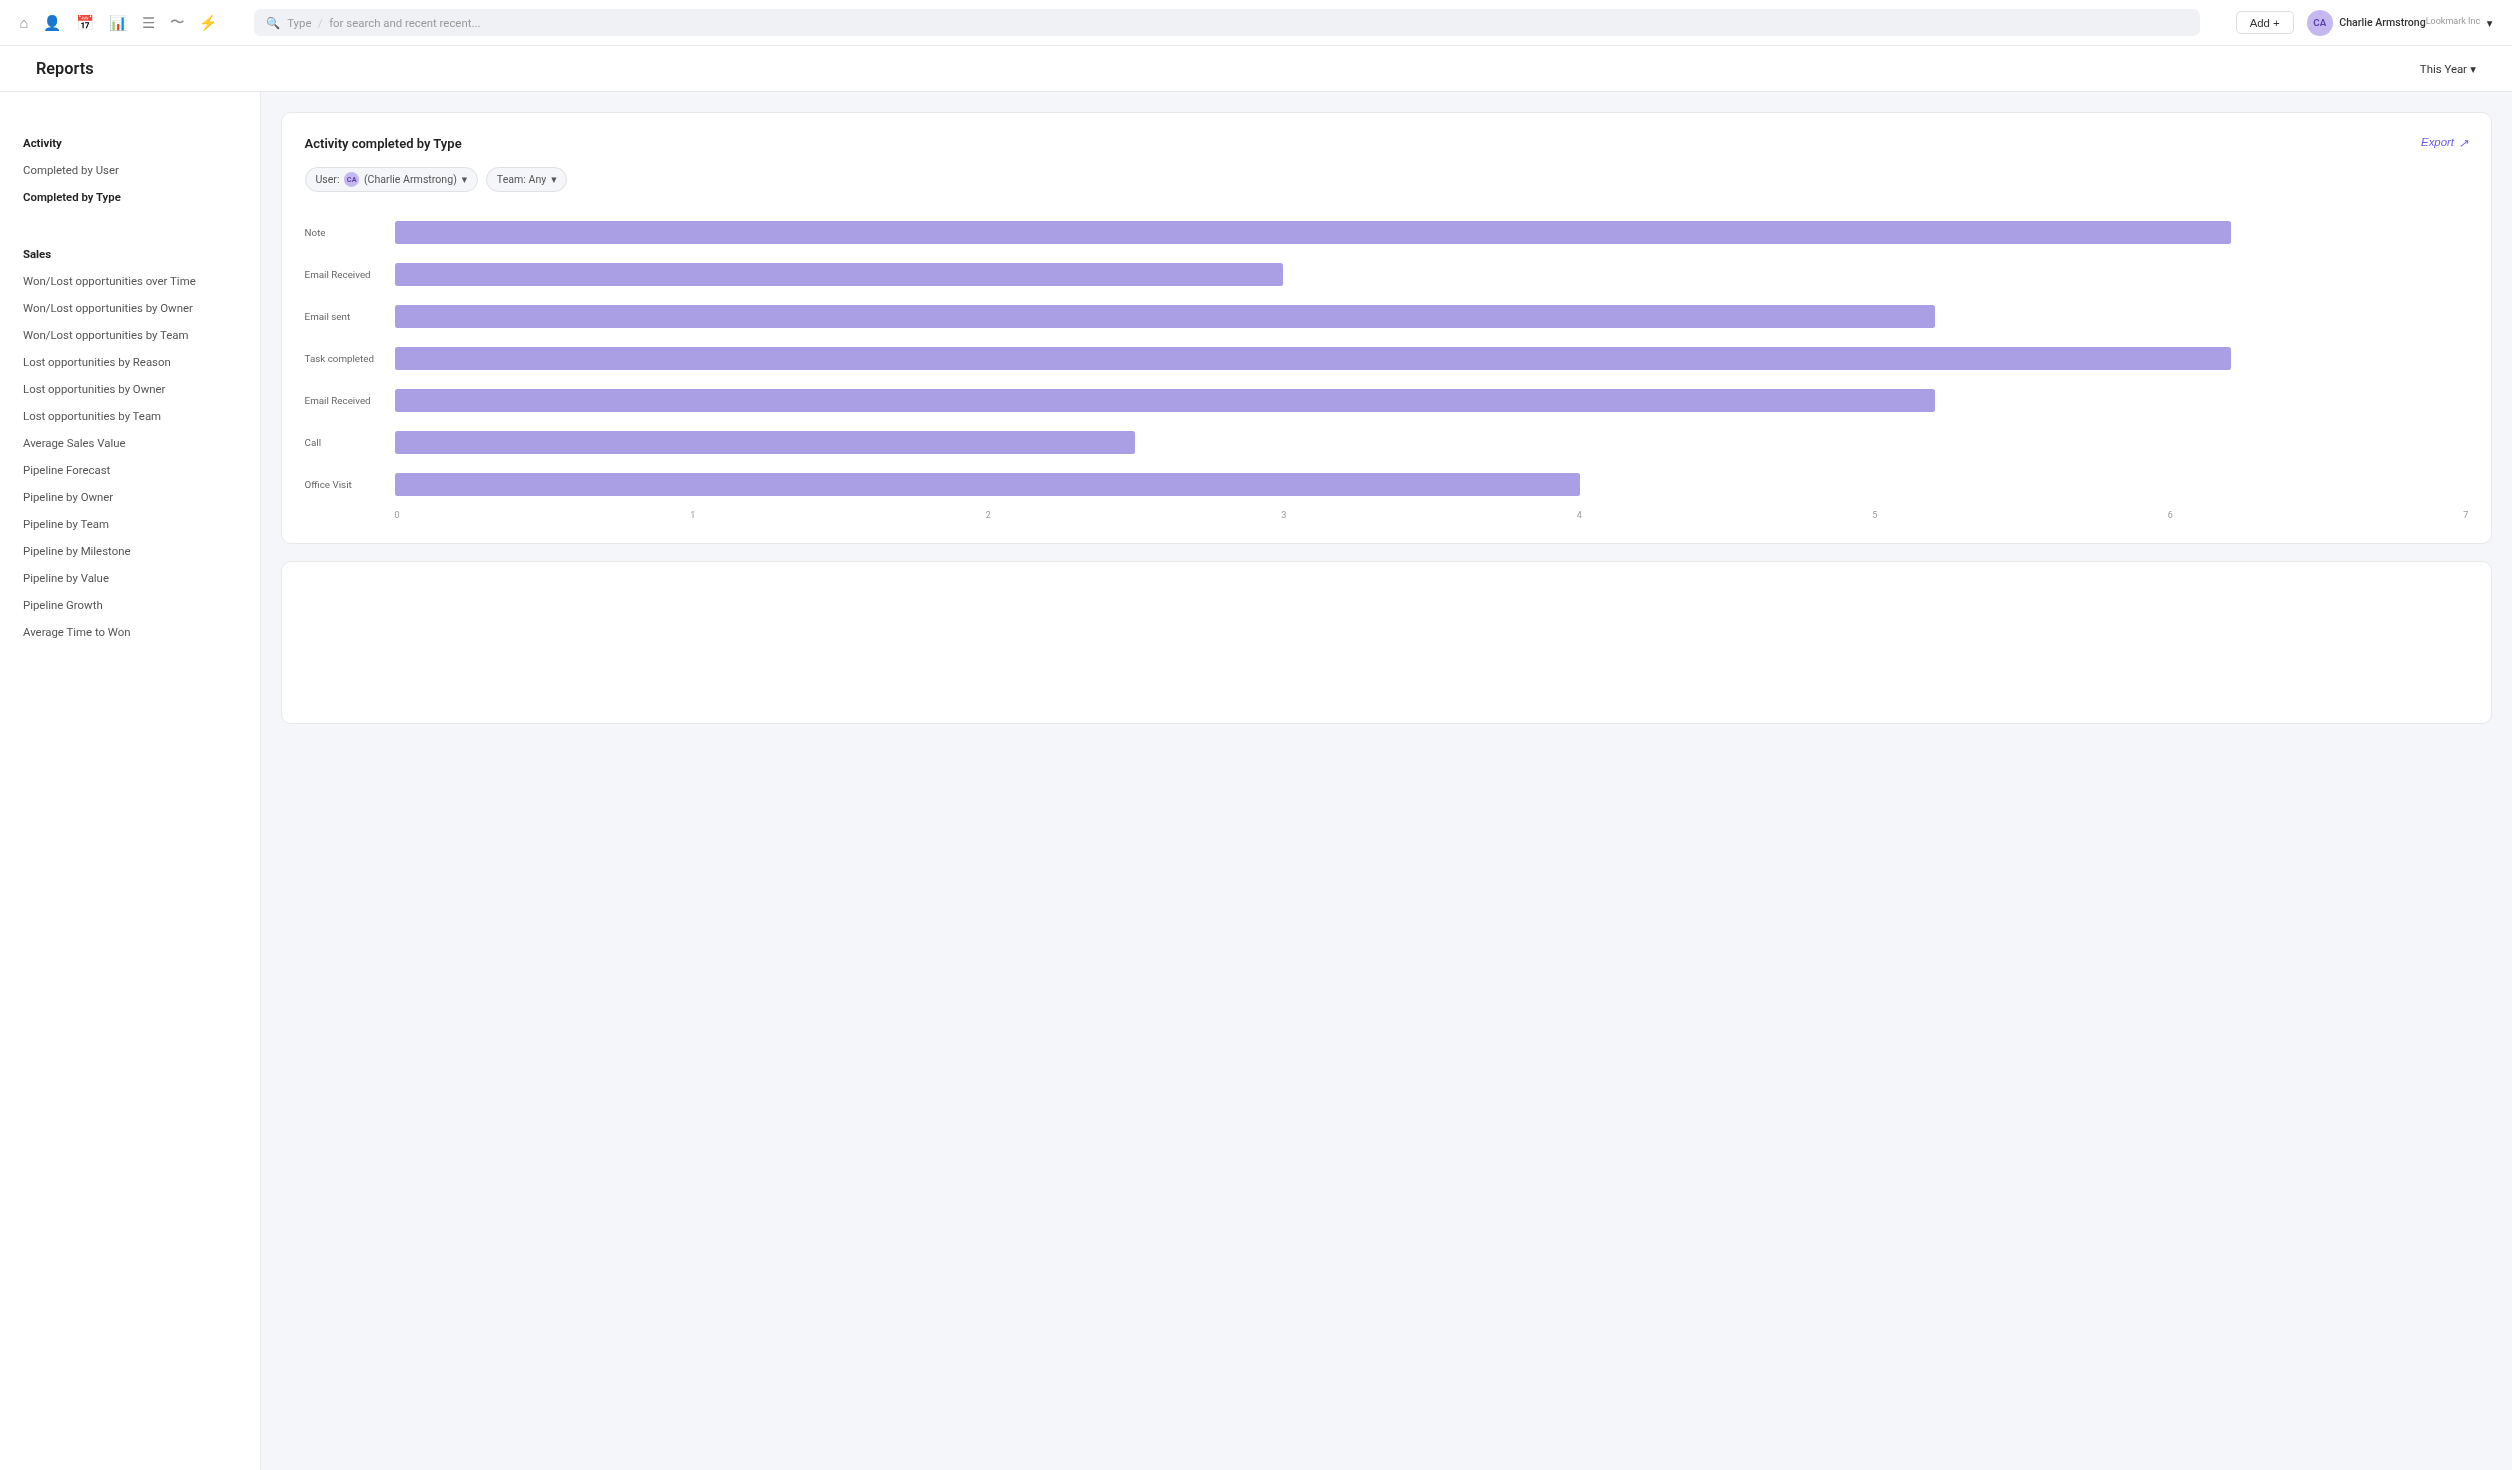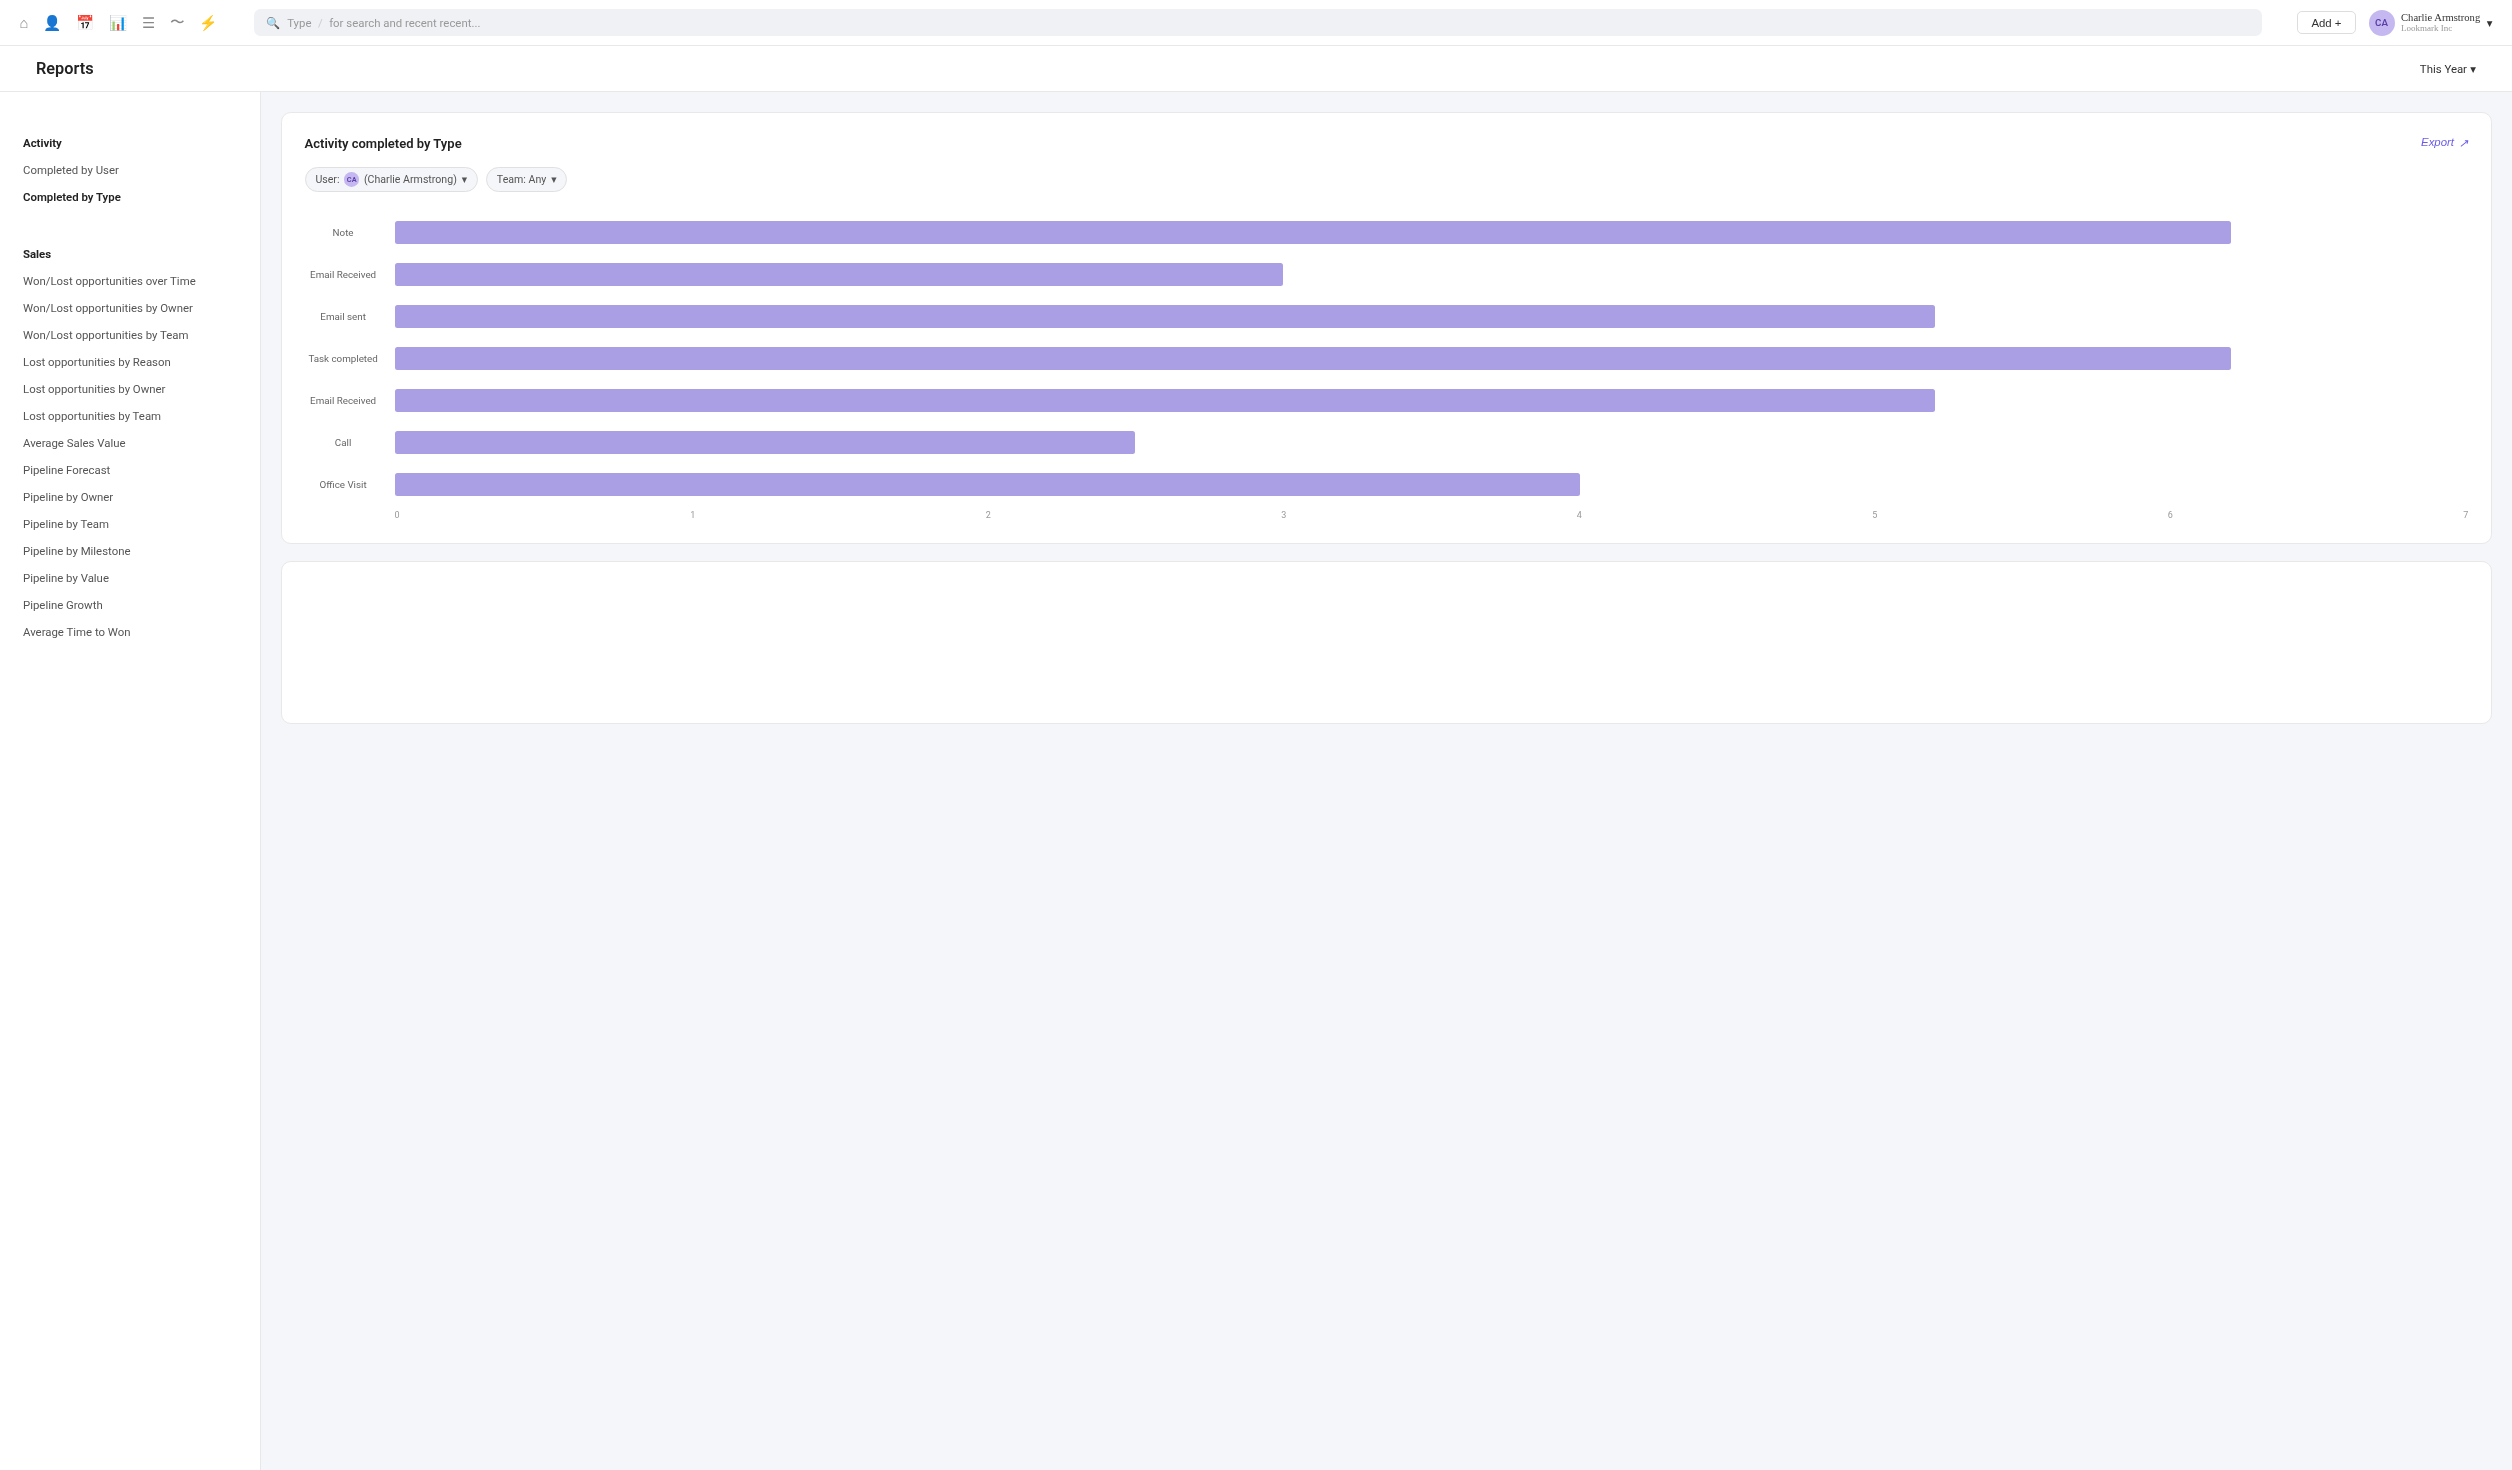--- a/index.html
+++ b/index.html
@@ -40,21 +40,21 @@
       font-size: 11.4px;
       color: #333;
     }
     .user-avatar {
       width: 26px; height: 26px;
       background: #c5b8f0;
       border-radius: 50%;
       display: flex; align-items: center; justify-content: center;
       font-size: 9.8px; font-weight: 600; color: #5b3fa6;
     }
-    .user-info { display: flex; flex-direction: column; font-family: Liberation Serif, serif; }
+    .user-info { display: flex; flex-direction: row; }
     .user-name { font-size: 10.6px; font-weight: 500; }
     .user-company { font-size: 9px; color: #999; }
     .user-section { display: flex; align-items: center; gap: 6.5px; }
 
     
     .page-header {
       background: #fff;
       padding: 13px 36px;
       border-bottom: 0.8px solid #e8e8e8;
       display: flex;
@@ -158,21 +158,21 @@
       flex-direction: column;
       gap: 0;
     }
     .chart-row {
       display: flex;
       align-items: center;
       height: 42px;
     }
     .bar-label {
       width: 90px;
-      text-align: center;
+      text-align: left;
       padding-right: 13px;
       font-size: 9.8px;
       color: #666;
       flex-shrink: 0;
     }
     .bar-track {
       flex: 1;
       position: relative;
       height: 42px;
       display: flex;

